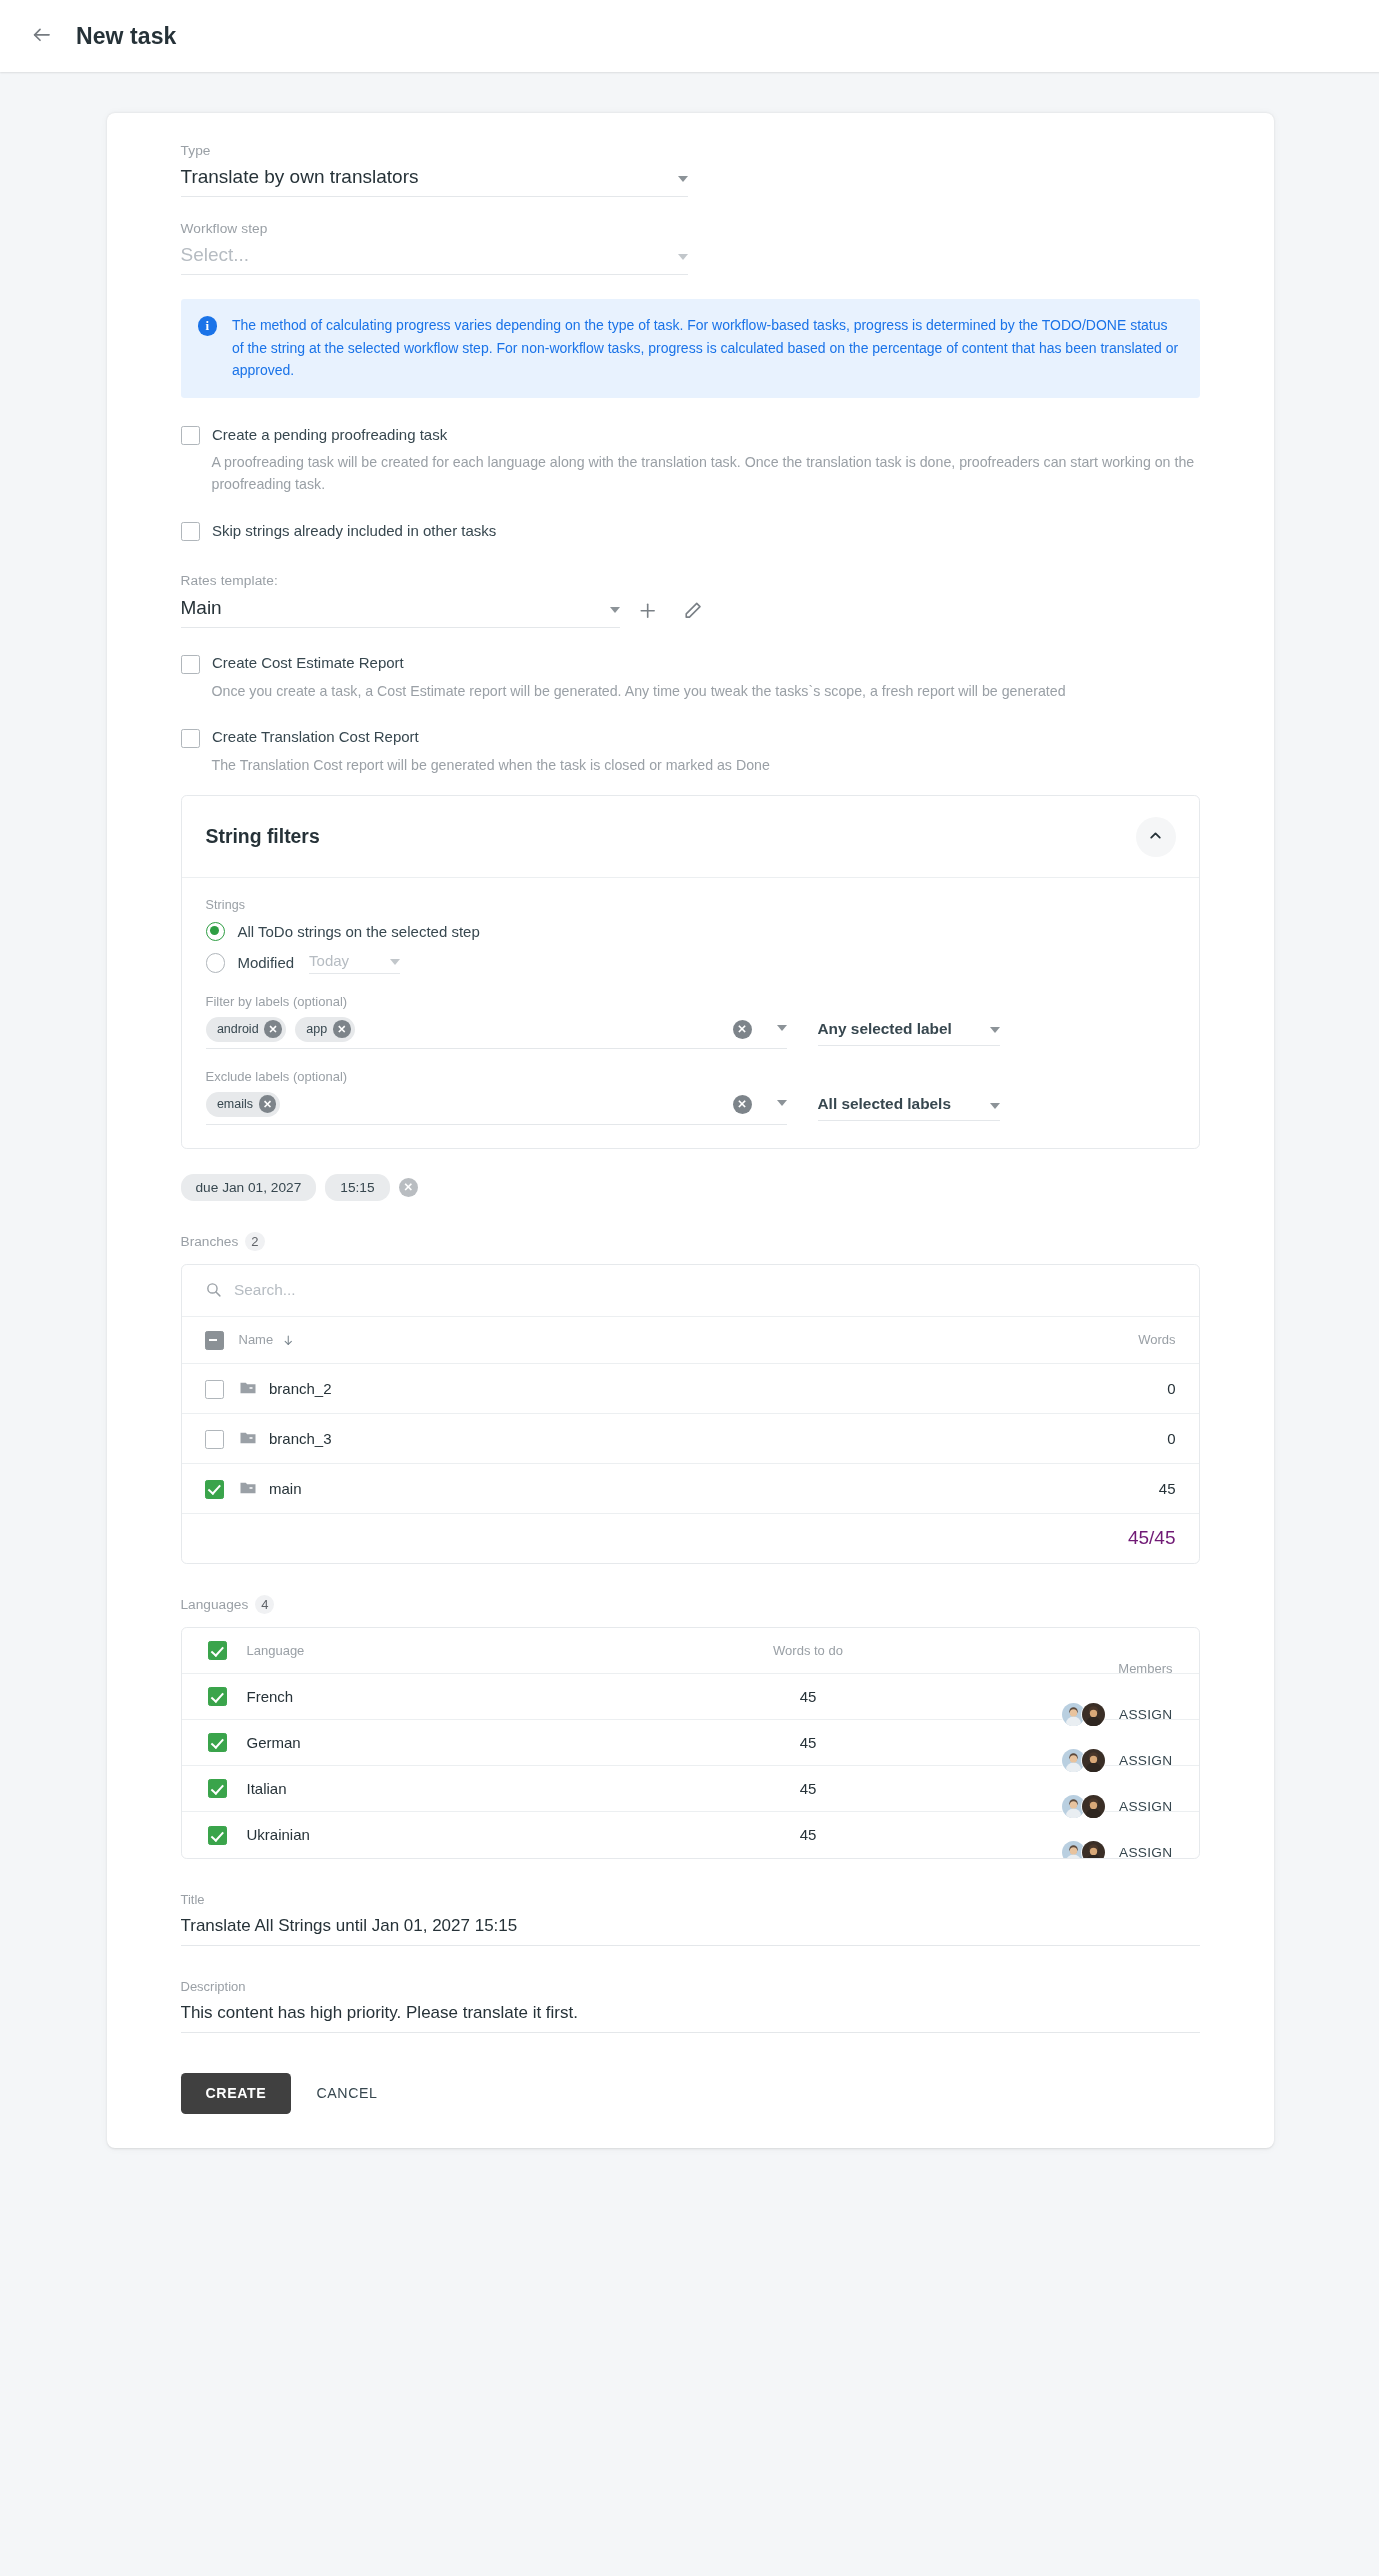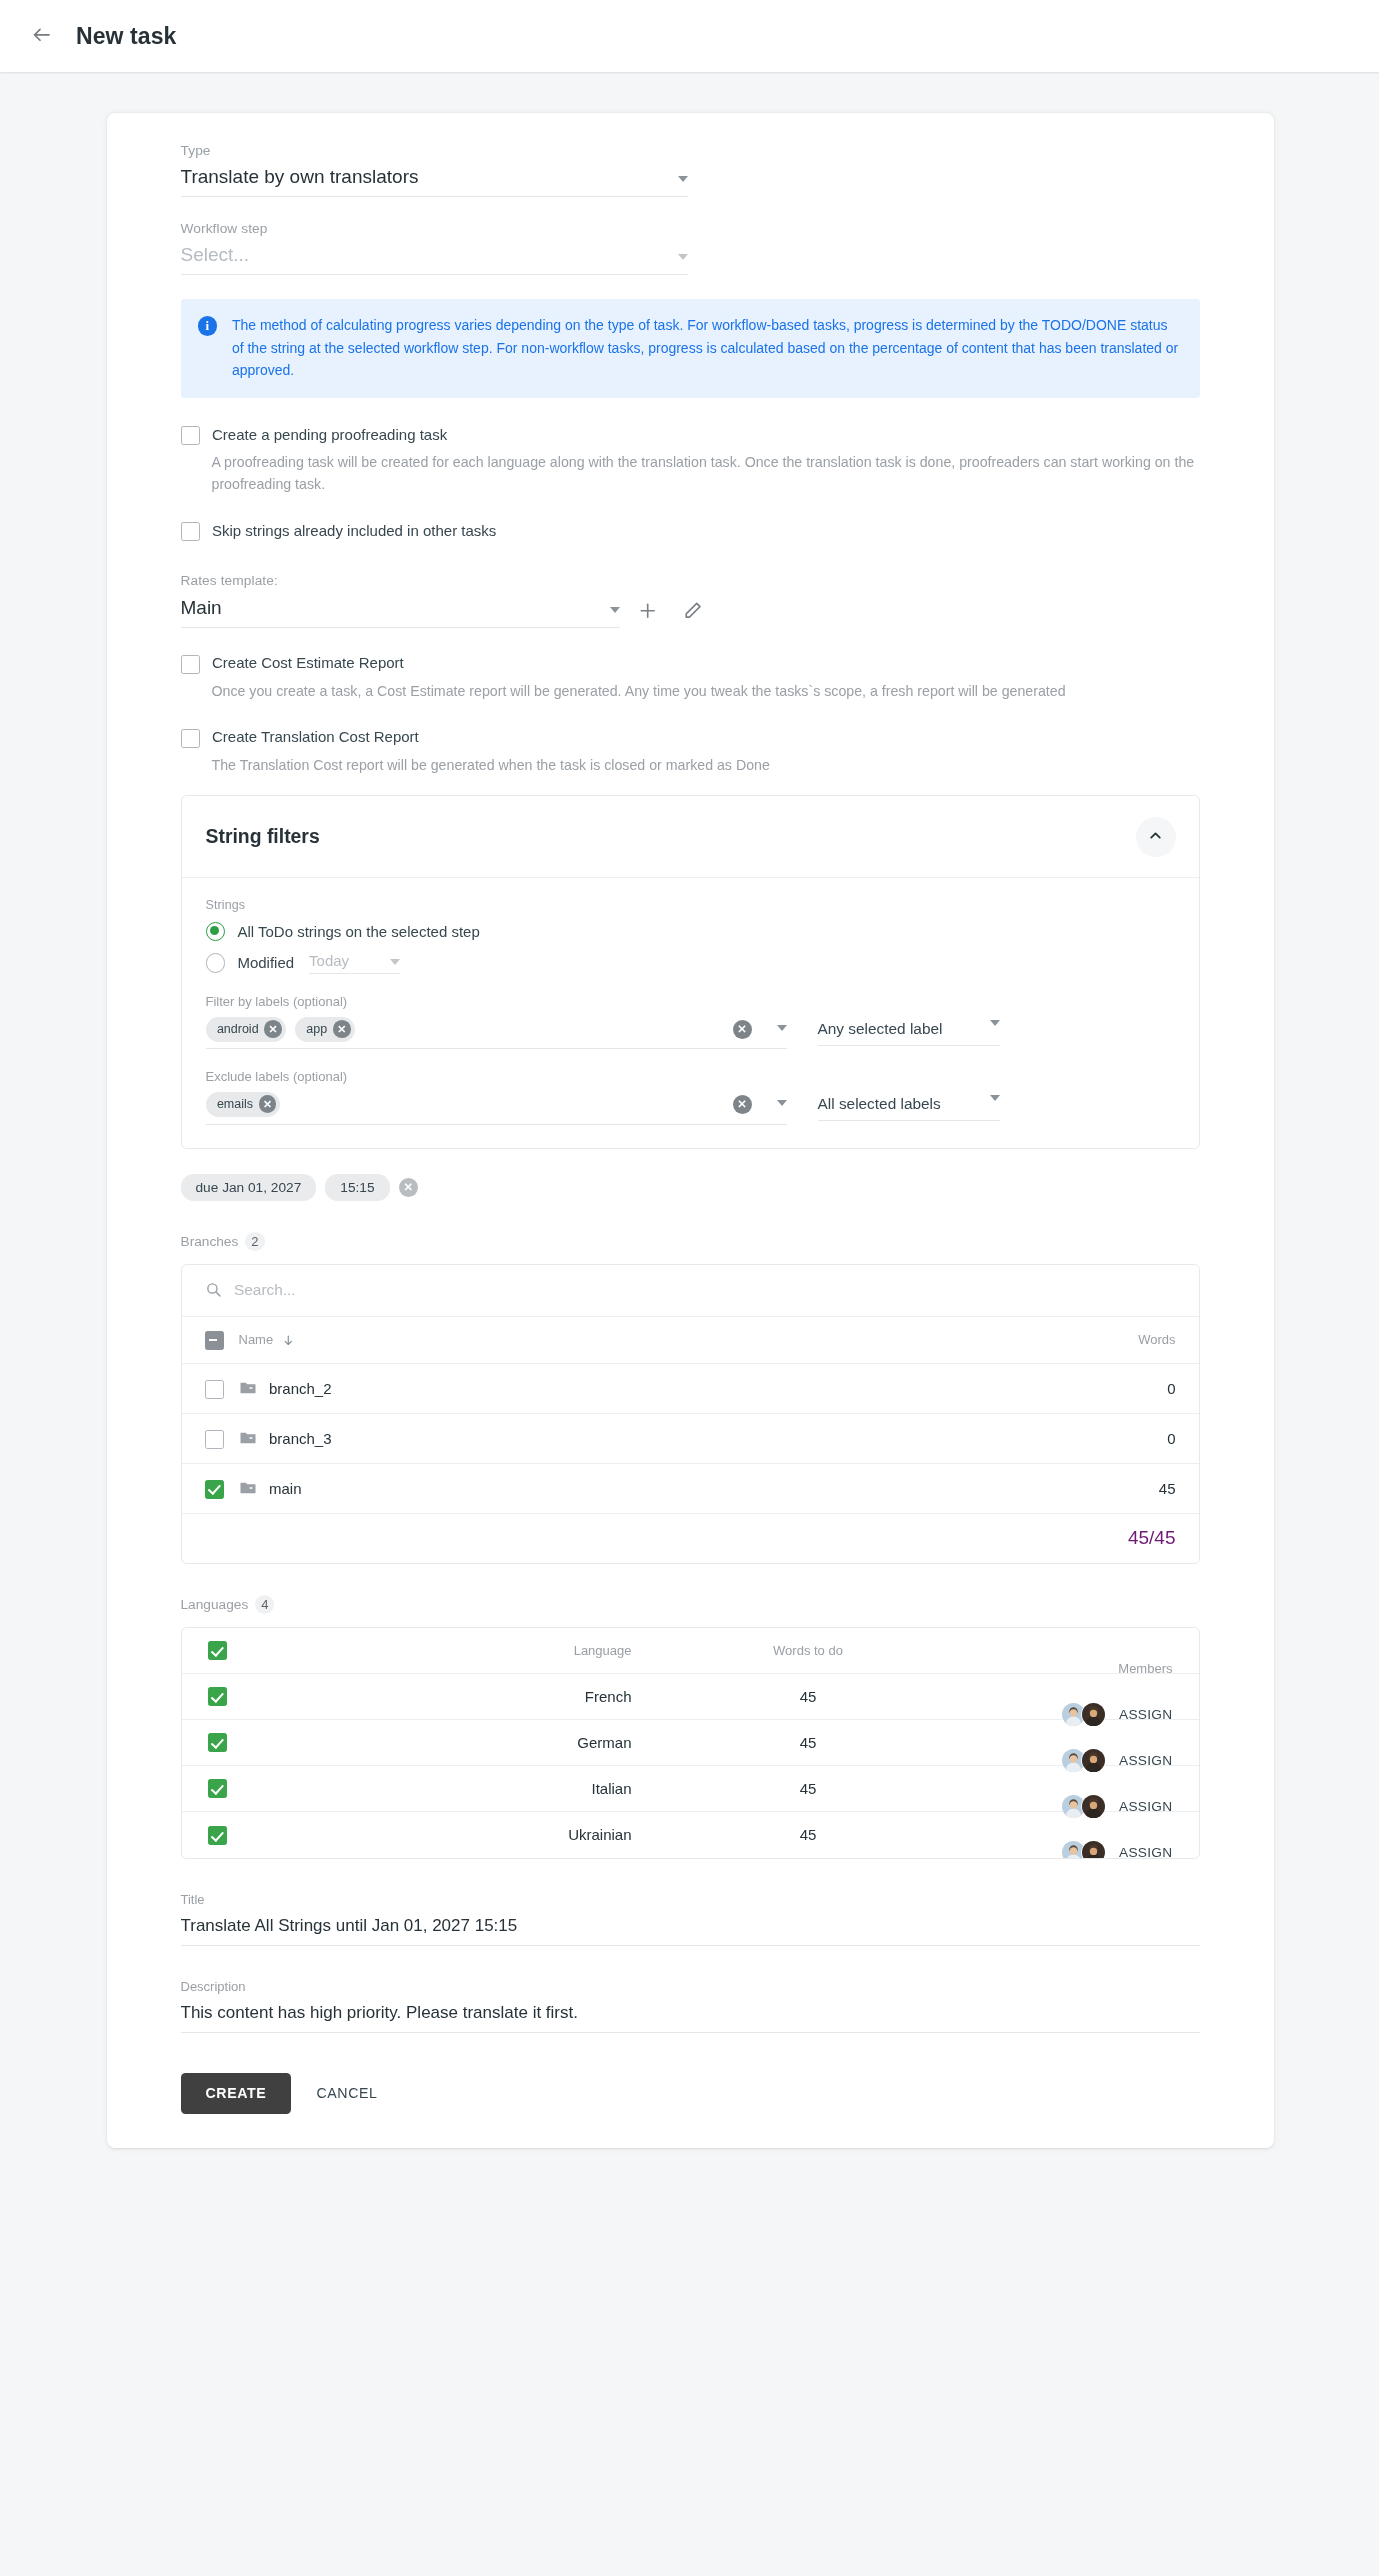--- a/index.html
+++ b/index.html
@@ -254,24 +254,25 @@
   .clear-x {
     width: 19px; height: 19px; border-radius: 50%;
     background: #7d848a; color: #fff;
     display: flex; align-items: center; justify-content: center;
     font-size: 11.4px; cursor: pointer; flex: none; font-weight: bold;
   }
   .chips-caret { margin-left: 9px; margin-bottom: 2.3px; }
   .match-select {
     width: 182px;
     margin-left: 31px;
-    display: flex; align-items: flex-start;
+    display: flex; align-items: flex-end;
     border-bottom: 1.1px solid #e4e7ea;
     padding-bottom: 6.8px;
     cursor: pointer;
+    font-weight: bold;
   }
   .match-select .t { font-size: 15.4px; color: #37474f; flex: 1; }
   .match-select .caret { margin-bottom: 4.6px; }
 
   
   .due-row { display: flex; align-items: center; gap: 9px; margin: 25px 0 0 0; }
   .due-chip {
     background: #e9ebed; border-radius: 12.5px;
     padding: 6.3px 15px; font-size: 13.7px; color: #37474f;
   }
@@ -349,21 +350,21 @@
   }
   .saveas .t {
     font-size: 14.2px; font-weight: bold; color: #263238; letter-spacing: 0.4px;
   }
   .saveas .caret { margin: 2.3px 0 0 10.3px; }
 
   
   .lrow { display: flex; align-items: center; padding: 0 26px; height: 46px;
           border-bottom: 1.1px solid #eceff1; }
   .lrow:last-child { border-bottom: none; }
-  .lname { flex: 1; font-size: 15px; color: #263238; margin-left: 20px; text-align: right; }
+  .lname { flex: 1; font-size: 15px; color: #263238; margin-left: 20px; }
   .lname.thd { font-size: 13px; color: #9aa0a6; }
   .lwords { width: 353px; text-align: center; font-size: 15px; color: #263238; }
   .lwords.thd { font-size: 13px; color: #9aa0a6; }
   .lmembers { width: 188px; display: flex; align-items: center; justify-content: flex-end; margin-top: 36px; }
   .lmembers.thd { font-size: 13px; color: #9aa0a6; justify-content: flex-end; }
   .avatars { display: flex; align-items: center; }
   .av {
     width: 25px; height: 25px; border-radius: 50%;
     overflow: hidden; border: 1.1px solid #fff;
     flex: none;

